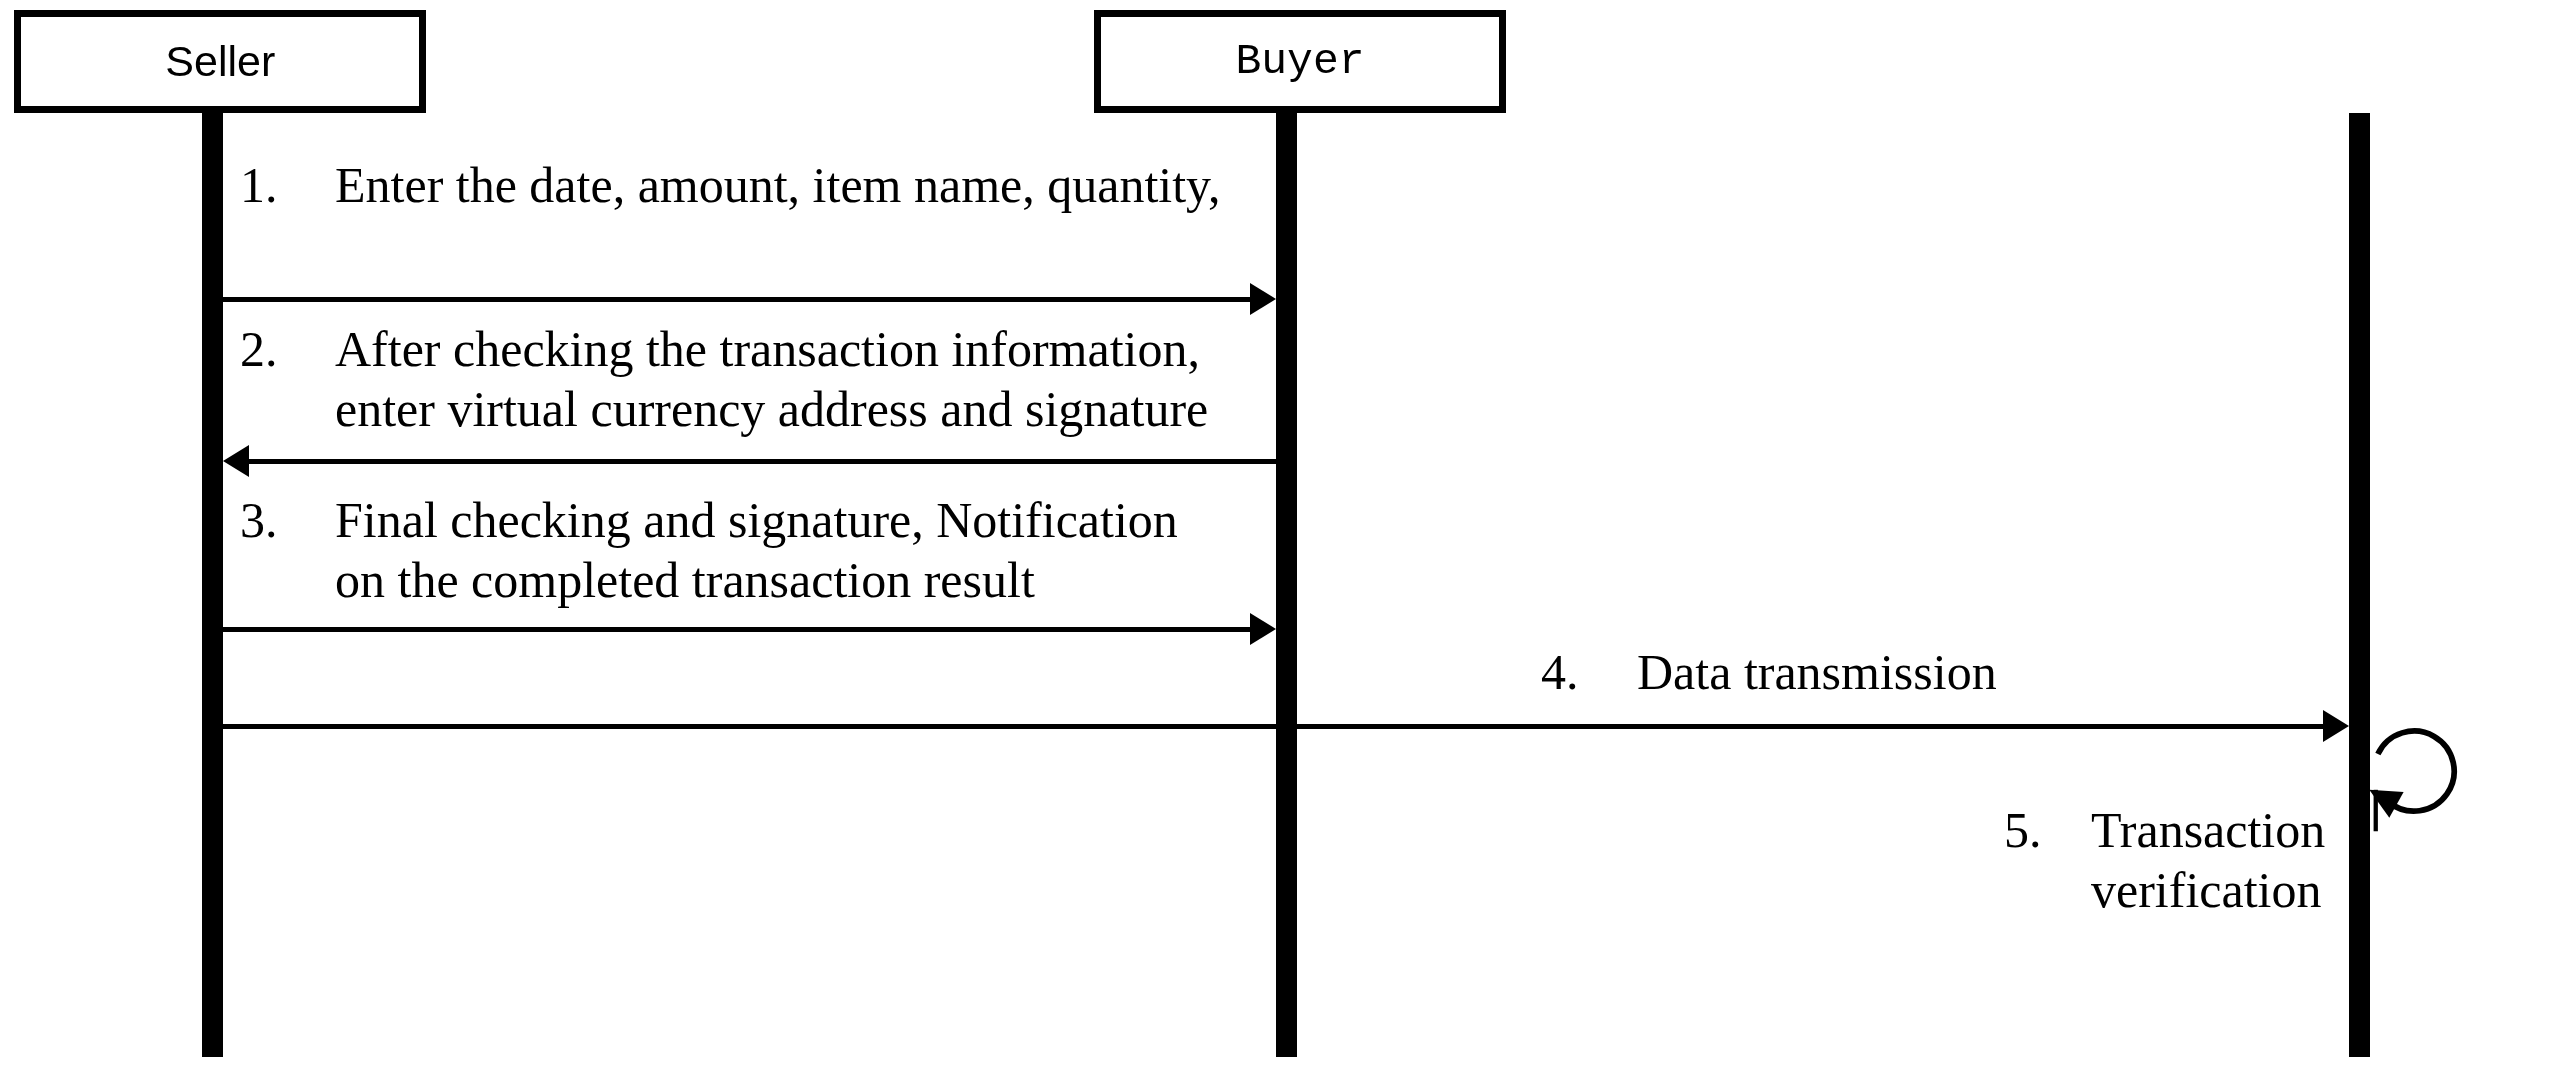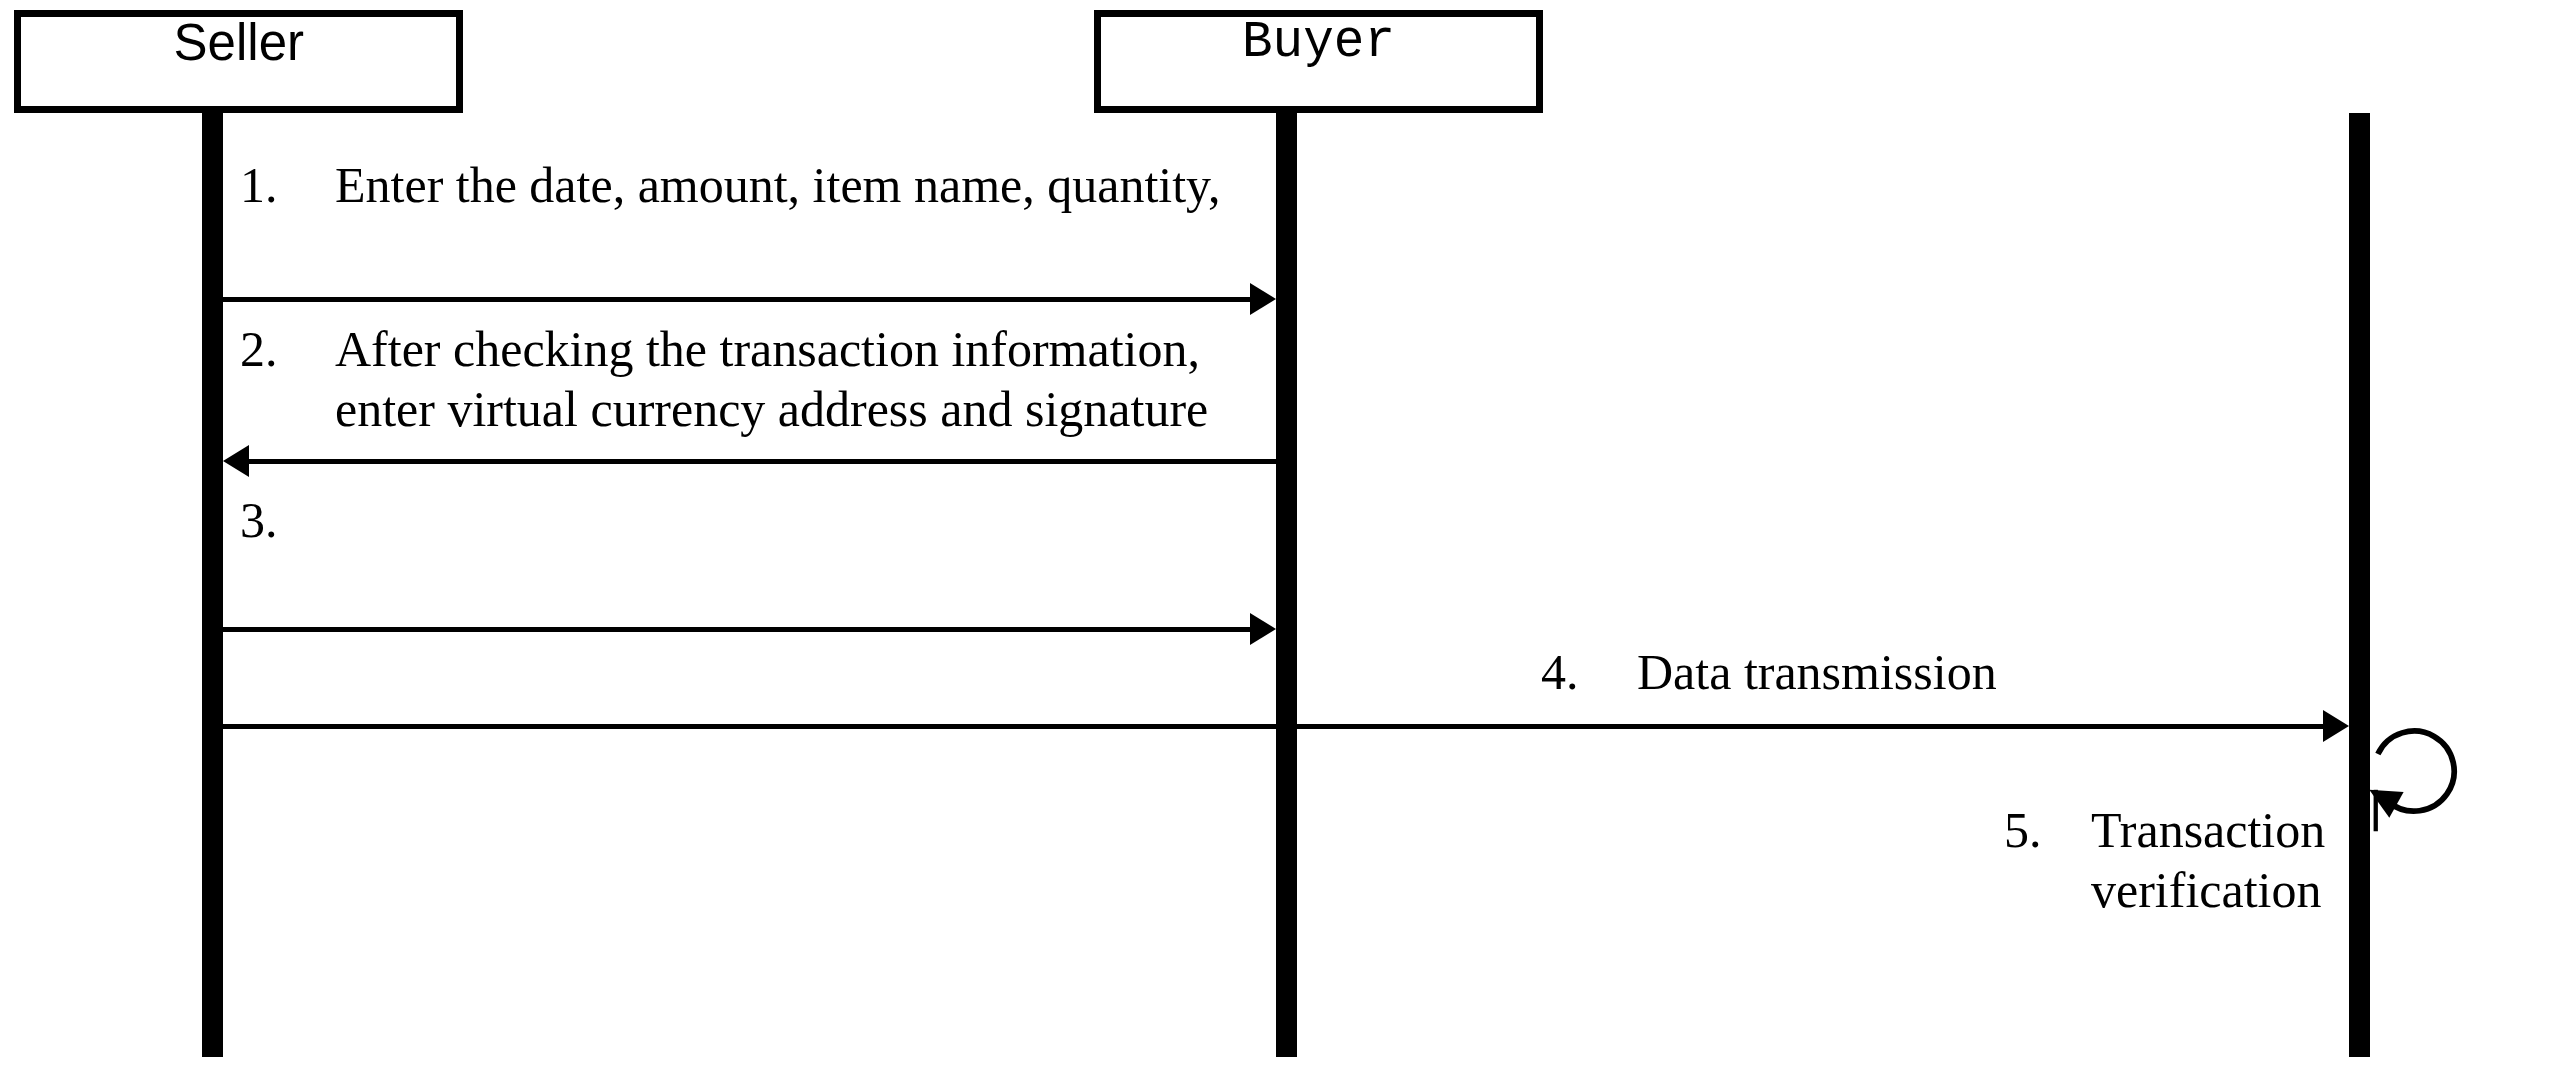--- a/index.html
+++ b/index.html
@@ -12,29 +12,30 @@
     width: 2576px;
     height: 1075px;
     background: #ffffff;
     overflow: hidden;
     font-family: "Liberation Serif", serif;
     color: #000000;
   }
   .actor-box {
     position: absolute;
     top: 10px;
-    width: 449px;
+    width: 412px;
     height: 103px;
     box-sizing: border-box;
     border: 7.8px solid #000000;
     background: #ffffff;
     display: flex;
+    align-items: center;
     justify-content: center;
     font-family: "Liberation Sans", sans-serif;
-    font-size: 51px;
+    font-size: 43px;
     line-height: 1;
     white-space: nowrap;
   }
   .lifeline {
     position: absolute;
     top: 113px;
     width: 21.4px;
     height: 944px;
     background: #000000;
   }
@@ -102,20 +103,24 @@
       <div>After checking the transaction information,</div>
       <div>enter virtual currency address and signature</div>
     </span>
   </div>
 
   <div class="arrow-line" style="left:248px; top:459px; width:1028px;"></div>
   <div class="arrow-head left" style="left:223px; top:445px;"></div>
 
   <div class="msg" style="left:240px; top:490px;">
     <span class="num" style="width:95px;">3.</span>
+    <span class="txt">
+      <div>Final checking and signature, Notification</div>
+      <div>on the completed transaction result</div>
+    </span>
   </div>
 
   <div class="arrow-line" style="left:223px; top:627px; width:1029px;"></div>
   <div class="arrow-head right" style="left:1250px; top:613px;"></div>
 
   <div class="msg" style="left:1541px; top:642px;">
     <span class="num" style="width:96px;">4.</span>
     <span class="txt">
       <div>Data transmission</div>
     </span>

